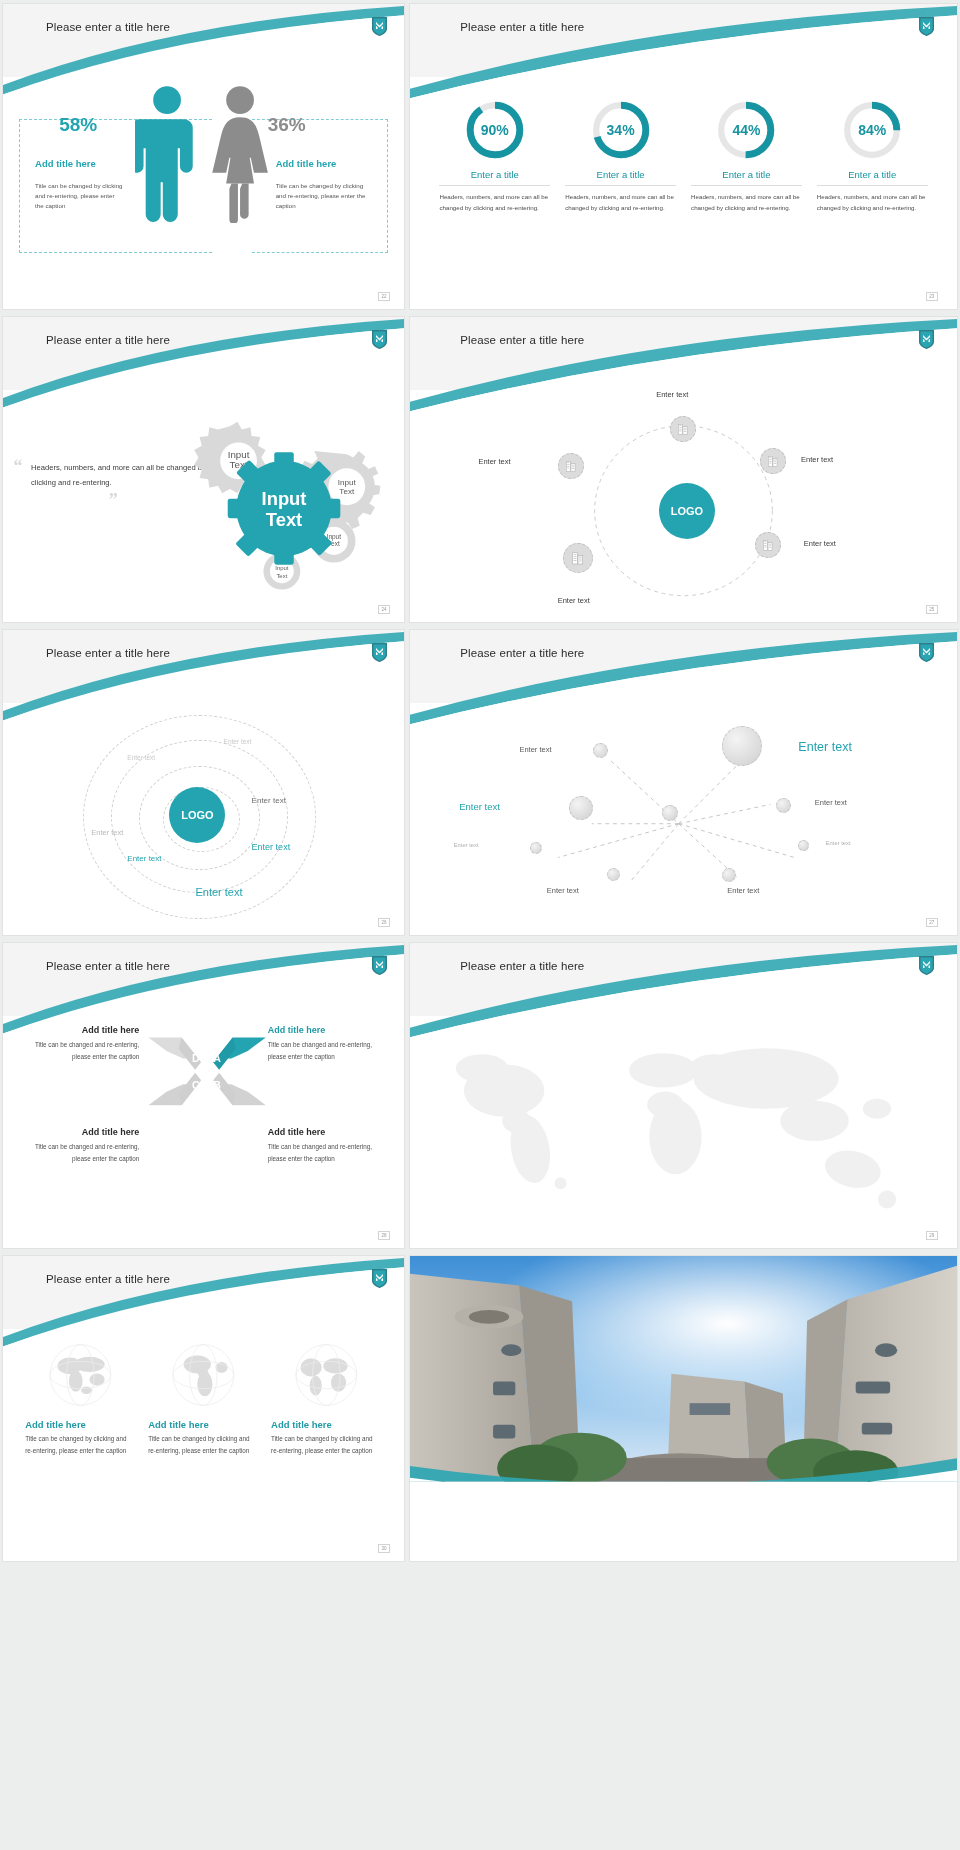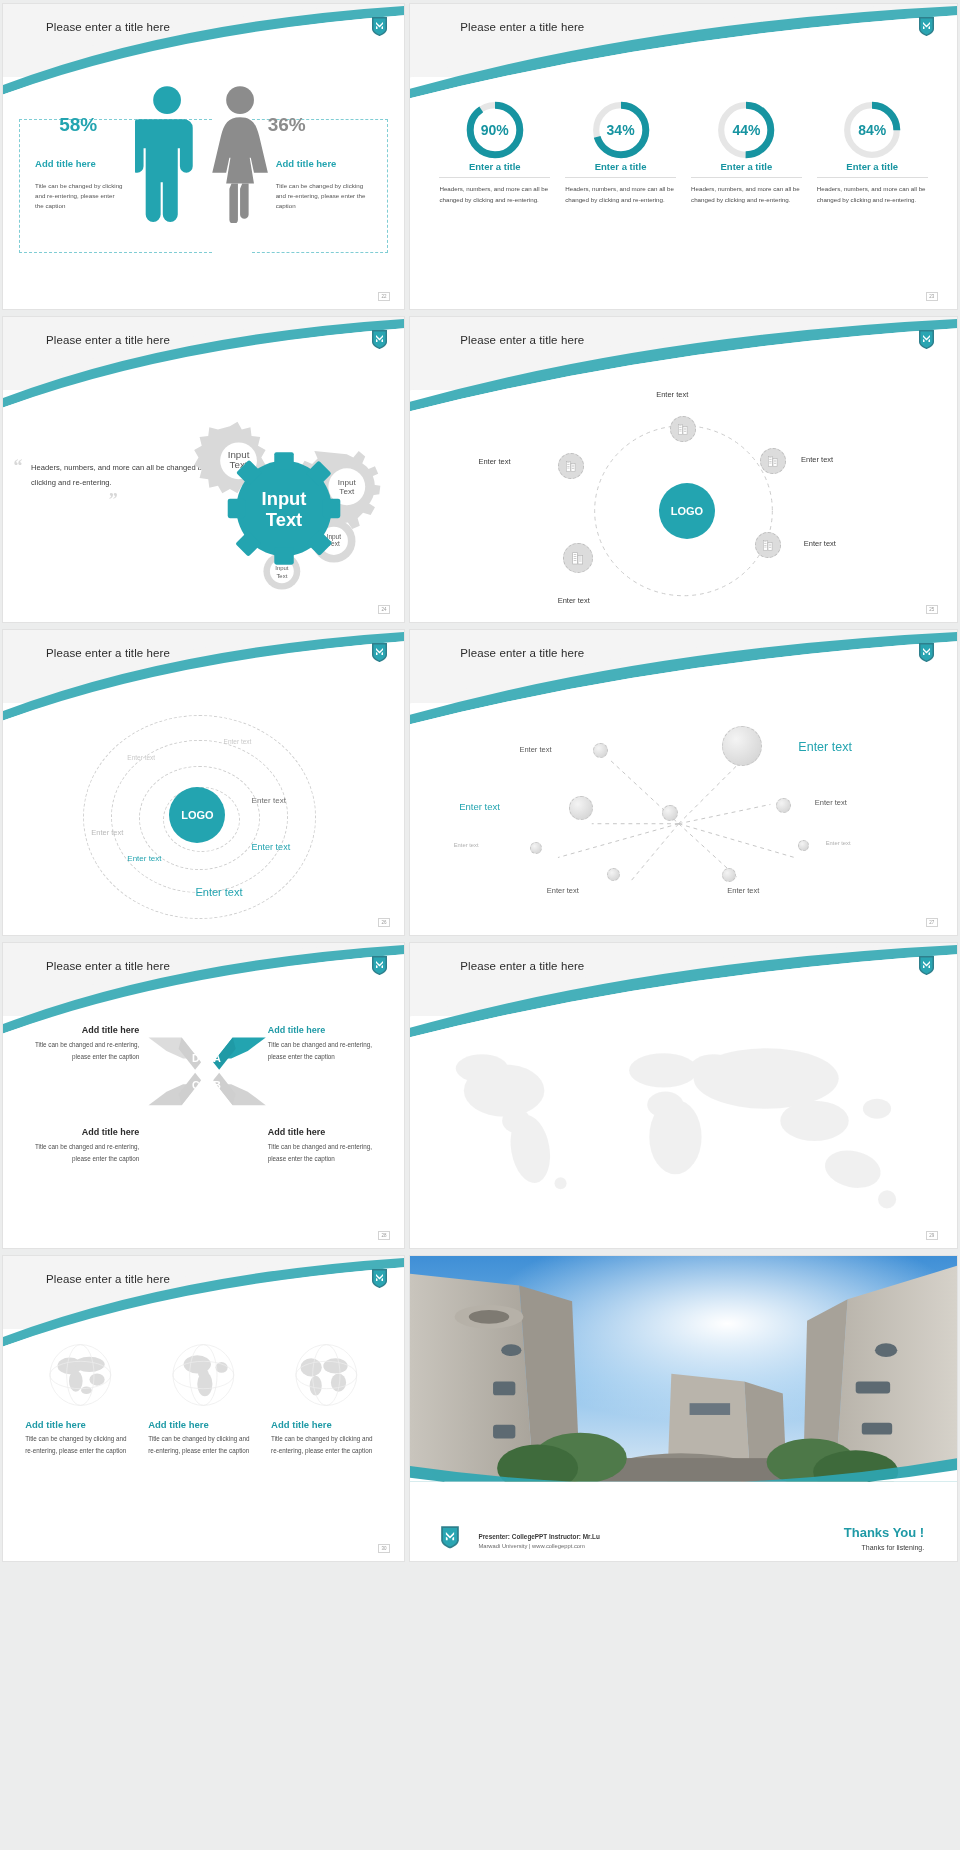--- a/index.html
+++ b/index.html
@@ -55,21 +55,21 @@
   .blk-title{ font-size:9.5px; font-weight:bold; }
   .blk-desc{ font-size:6.2px; color:#555; line-height:1.55; }
   .dashbox{ position:absolute; border:1px dashed #7fcdd4; }
 
   
   .donuts{ position:absolute; inset:0; display:flex; justify-content:space-around; padding:4% 4% 0 4%; }
   .donut-col{ width:22%; text-align:left; }
   .donut-ring{ position:relative; width:62px; height:62px; margin:0 auto; }
   .donut-val{ position:absolute; inset:0; display:flex; align-items:center; justify-content:center;
               font-size:14px; font-weight:bold; color:#1794a1; }
-  .donut-t{ margin-top:0; font-size:9.5px; font-weight:bold; color:#1794a1; text-align:center;
+  .donut-t{ margin-top:8px; font-size:9.5px; font-weight:normal; color:#1794a1; text-align:center;
             padding-bottom:5px; border-bottom:1px solid #ddd; }
   .donut-d{ margin-top:6px; font-size:6.2px; color:#4b4b4b; line-height:1.75; text-align:left; }
 
   
   .quote-blk{ position:absolute; left:7%; top:30%; width:44%; }
   .quote-txt{ font-size:7.6px; color:#3c3c3c; line-height:2.0; }
   .qmark{ font-size:18px; color:#d8d8d8; font-family:"Liberation Serif", serif; font-weight:bold;}
 
   
   .hub{ position:absolute; inset:0; }
@@ -810,31 +810,17 @@
       <ellipse cx="168" cy="206" rx="46" ry="26" fill="#4f7a4a"></ellipse>
       <ellipse cx="126" cy="216" rx="40" ry="24" fill="#3f6b3c"></ellipse>
       <ellipse cx="396" cy="210" rx="44" ry="24" fill="#4d7848"></ellipse>
       <ellipse cx="440" cy="220" rx="42" ry="22" fill="#3e6a3b"></ellipse>
 
       <path d="M0 214 Q270 254 540 206 L540 230 L0 230 Z" fill="#2ea6b2" opacity=".92"></path>
       <path d="M0 226 Q270 262 540 218 L540 230 L0 230 Z" fill="#ffffff"></path>
     </svg>
   </div>
 
-  <div class="foot">
-    <div class="pres-badge">
-      <svg viewBox="0 0 34 42">
-              <path d="M2 2h30v24c0 9-15 14-15 14S2 35 2 26z" fill="#2e7f8c"></path>
-              <path d="M5 5h24v21c0 7-12 11-12 11S5 33 5 26z" fill="#2aa5b2"></path>
-              <path d="M10 12l7 7 7-7v4l-7 7-7-7z" fill="#fff"></path>
-              <path d="M10 20v6h3v-4zM24 20v6h-3v-4z" fill="#fff"></path>
-            </svg>
-    </div>
-    <div class="pres-l1">Presenter: CollegePPT   Instructor: Mr.Lu</div>
-    <div class="pres-l2">Marwadi University  |  www.collegeppt.com</div>
-    <div class="thanks">Thanks You !</div>
-    <div class="thanks-sub">Thanks for listening.</div>
-  </div>
 
  </div>
 </div>
 
 </div>
 
 </body></html>

